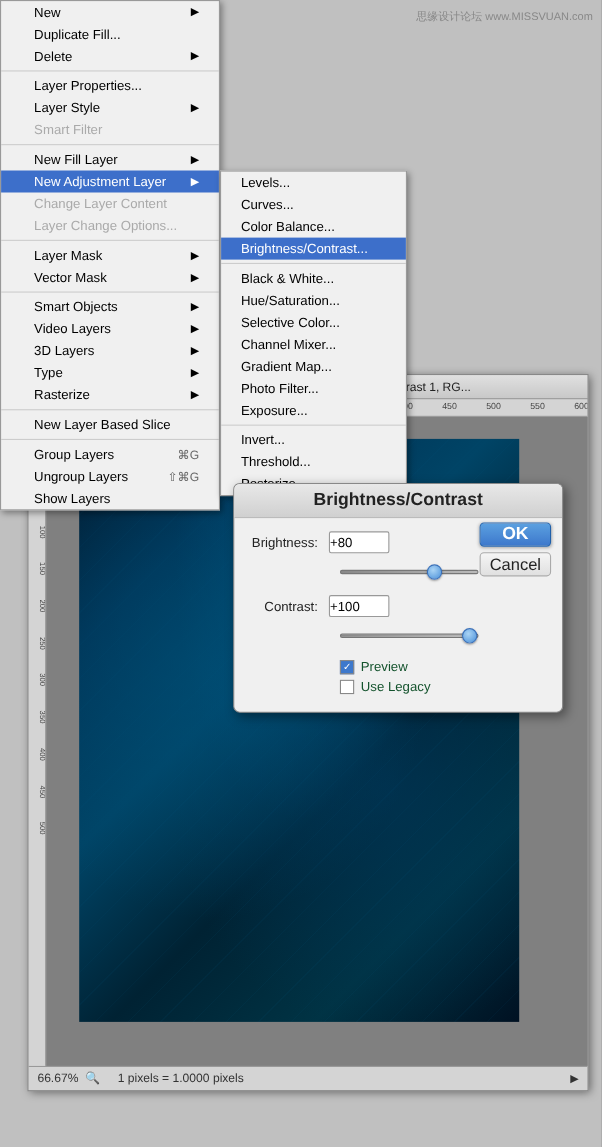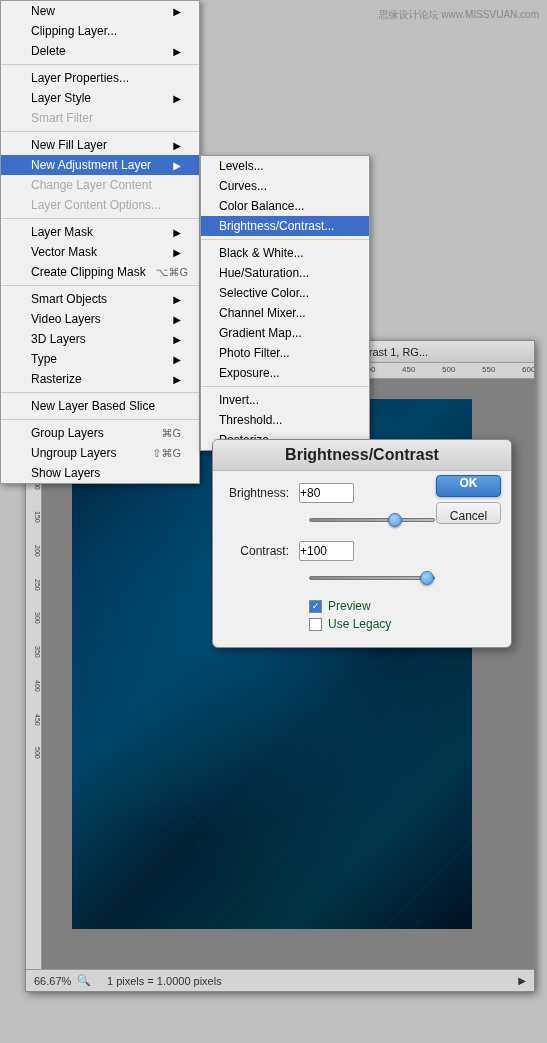--- a/index.html
+++ b/index.html
@@ -337,39 +337,40 @@
       gap: 5px;
     }
 
     .bc-btn-ok {
       width: 65px;
       height: 22px;
       background: linear-gradient(to bottom, #5ba0e0, #3d78cc);
       border: 1px solid #2060aa;
       border-radius: 4px;
       color: white;
-      font-size: 12px;
+      font-size: 16px;
       font-weight: bold;
       cursor: pointer;
       display: flex;
+      align-items: center;
       justify-content: center;
       box-shadow: 0 1px 3px rgba(0,0,0,0.3);
     }
 
     .bc-btn-cancel {
       width: 65px;
       height: 22px;
       background: linear-gradient(to bottom, #f5f5f5, #e0e0e0);
       border: 1px solid #aaa;
       border-radius: 4px;
       color: #222;
-      font-size: 12px;
-      cursor: pointer;
-      display: flex;
-      align-items: flex-end;
+      font-size: 15px;
+      cursor: pointer;
+      display: flex;
+      align-items: center;
       justify-content: center;
     }
 
     .bc-checkbox-row {
       display: flex;
       align-items: center;
       gap: 6px;
       margin: 4px 0;
     }
 
@@ -411,21 +412,21 @@
 
 <div class="watermark">思缘设计论坛  www.MISSVUAN.com</div>
 
 <div class="context-menu">
 
   <div class="menu-item">
     <span>New</span>
     <span class="arrow">▶</span>
   </div>
   <div class="menu-item">
-    <span>Clipping Layer...</span>
+    <span>Duplicate Fill...</span>
   </div>
   <div class="menu-item">
     <span>Delete</span>
     <span class="arrow">▶</span>
   </div>
   <div class="menu-divider"></div>
   <div class="menu-item">
     <span>Layer Properties...</span>
   </div>
   <div class="menu-item">
@@ -488,34 +489,30 @@
       </div>
       <div class="submenu-item">
         <span>Posterize...</span>
       </div>
     </div>
   </div>
   <div class="menu-item disabled">
     <span>Change Layer Content</span>
   </div>
   <div class="menu-item disabled">
-    <span>Layer Content Options...</span>
+    <span>Layer Change Options...</span>
   </div>
   <div class="menu-divider"></div>
   <div class="menu-item">
     <span>Layer Mask</span>
     <span class="arrow">▶</span>
   </div>
   <div class="menu-item">
     <span>Vector Mask</span>
     <span class="arrow">▶</span>
-  </div>
-  <div class="menu-item">
-    <span>Create Clipping Mask</span>
-    <span class="menu-shortcut">⌥⌘G</span>
   </div>
   <div class="menu-divider"></div>
   <div class="menu-item">
     <span>Smart Objects</span>
     <span class="arrow">▶</span>
   </div>
   <div class="menu-item">
     <span>Video Layers</span>
     <span class="arrow">▶</span>
   </div>

